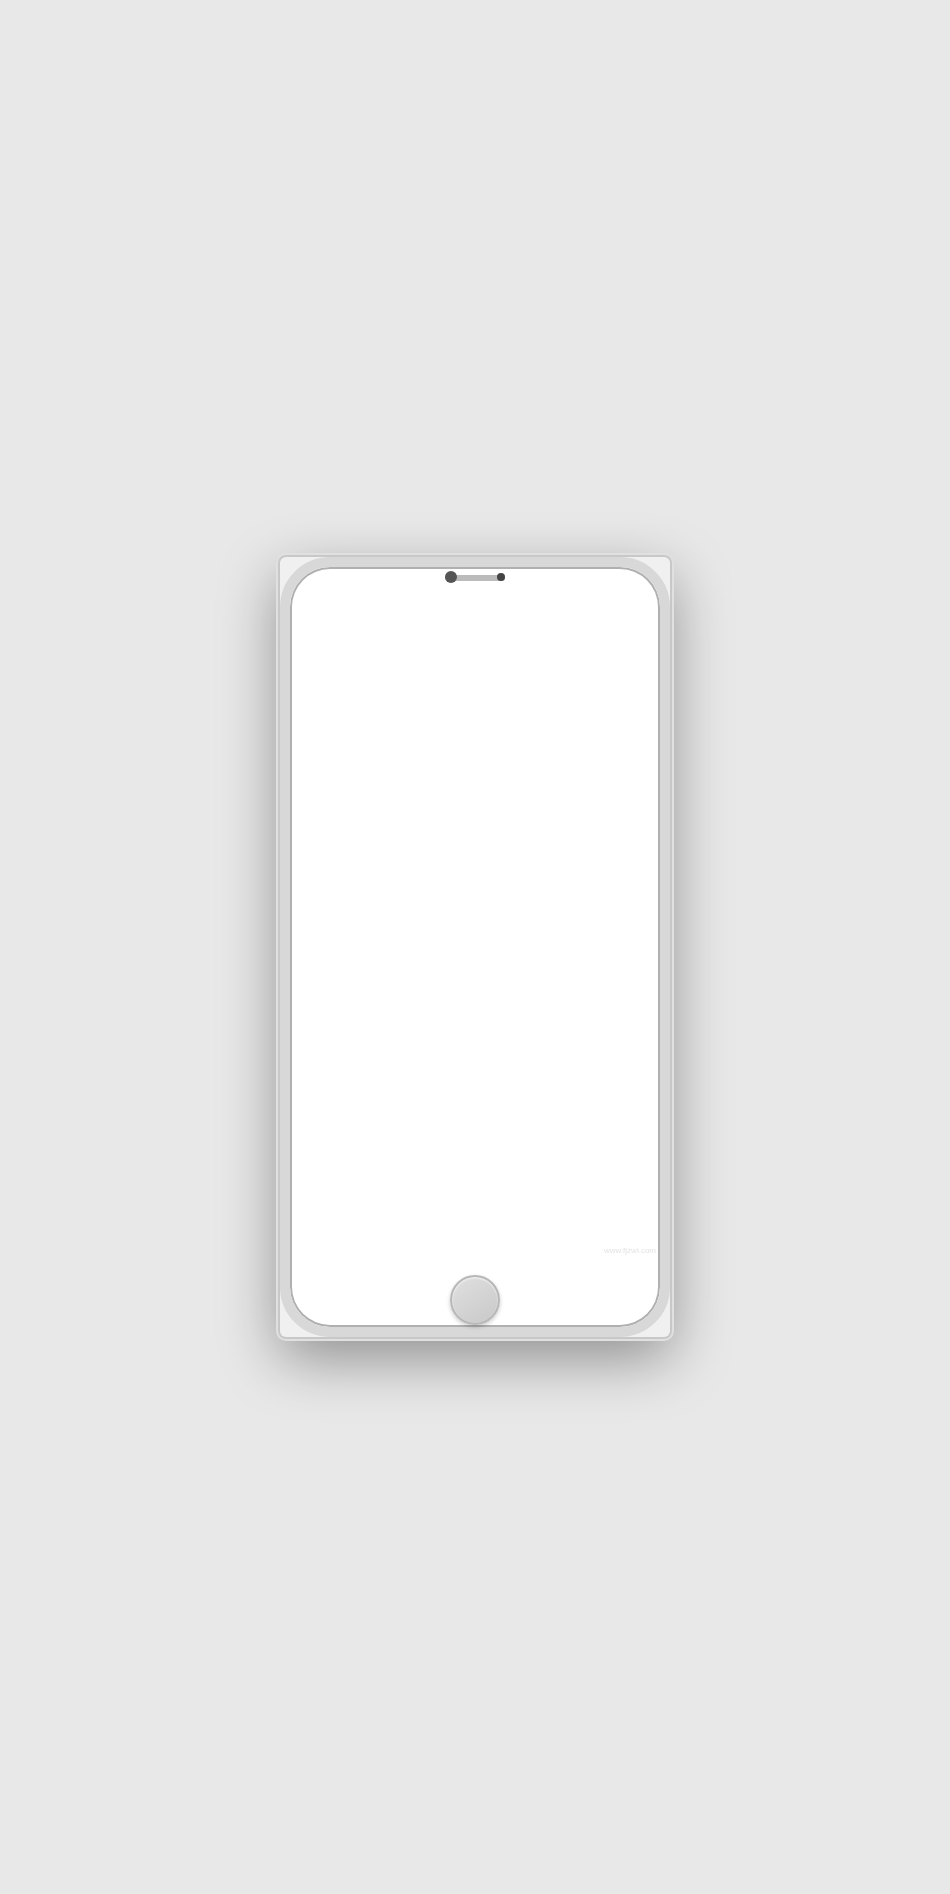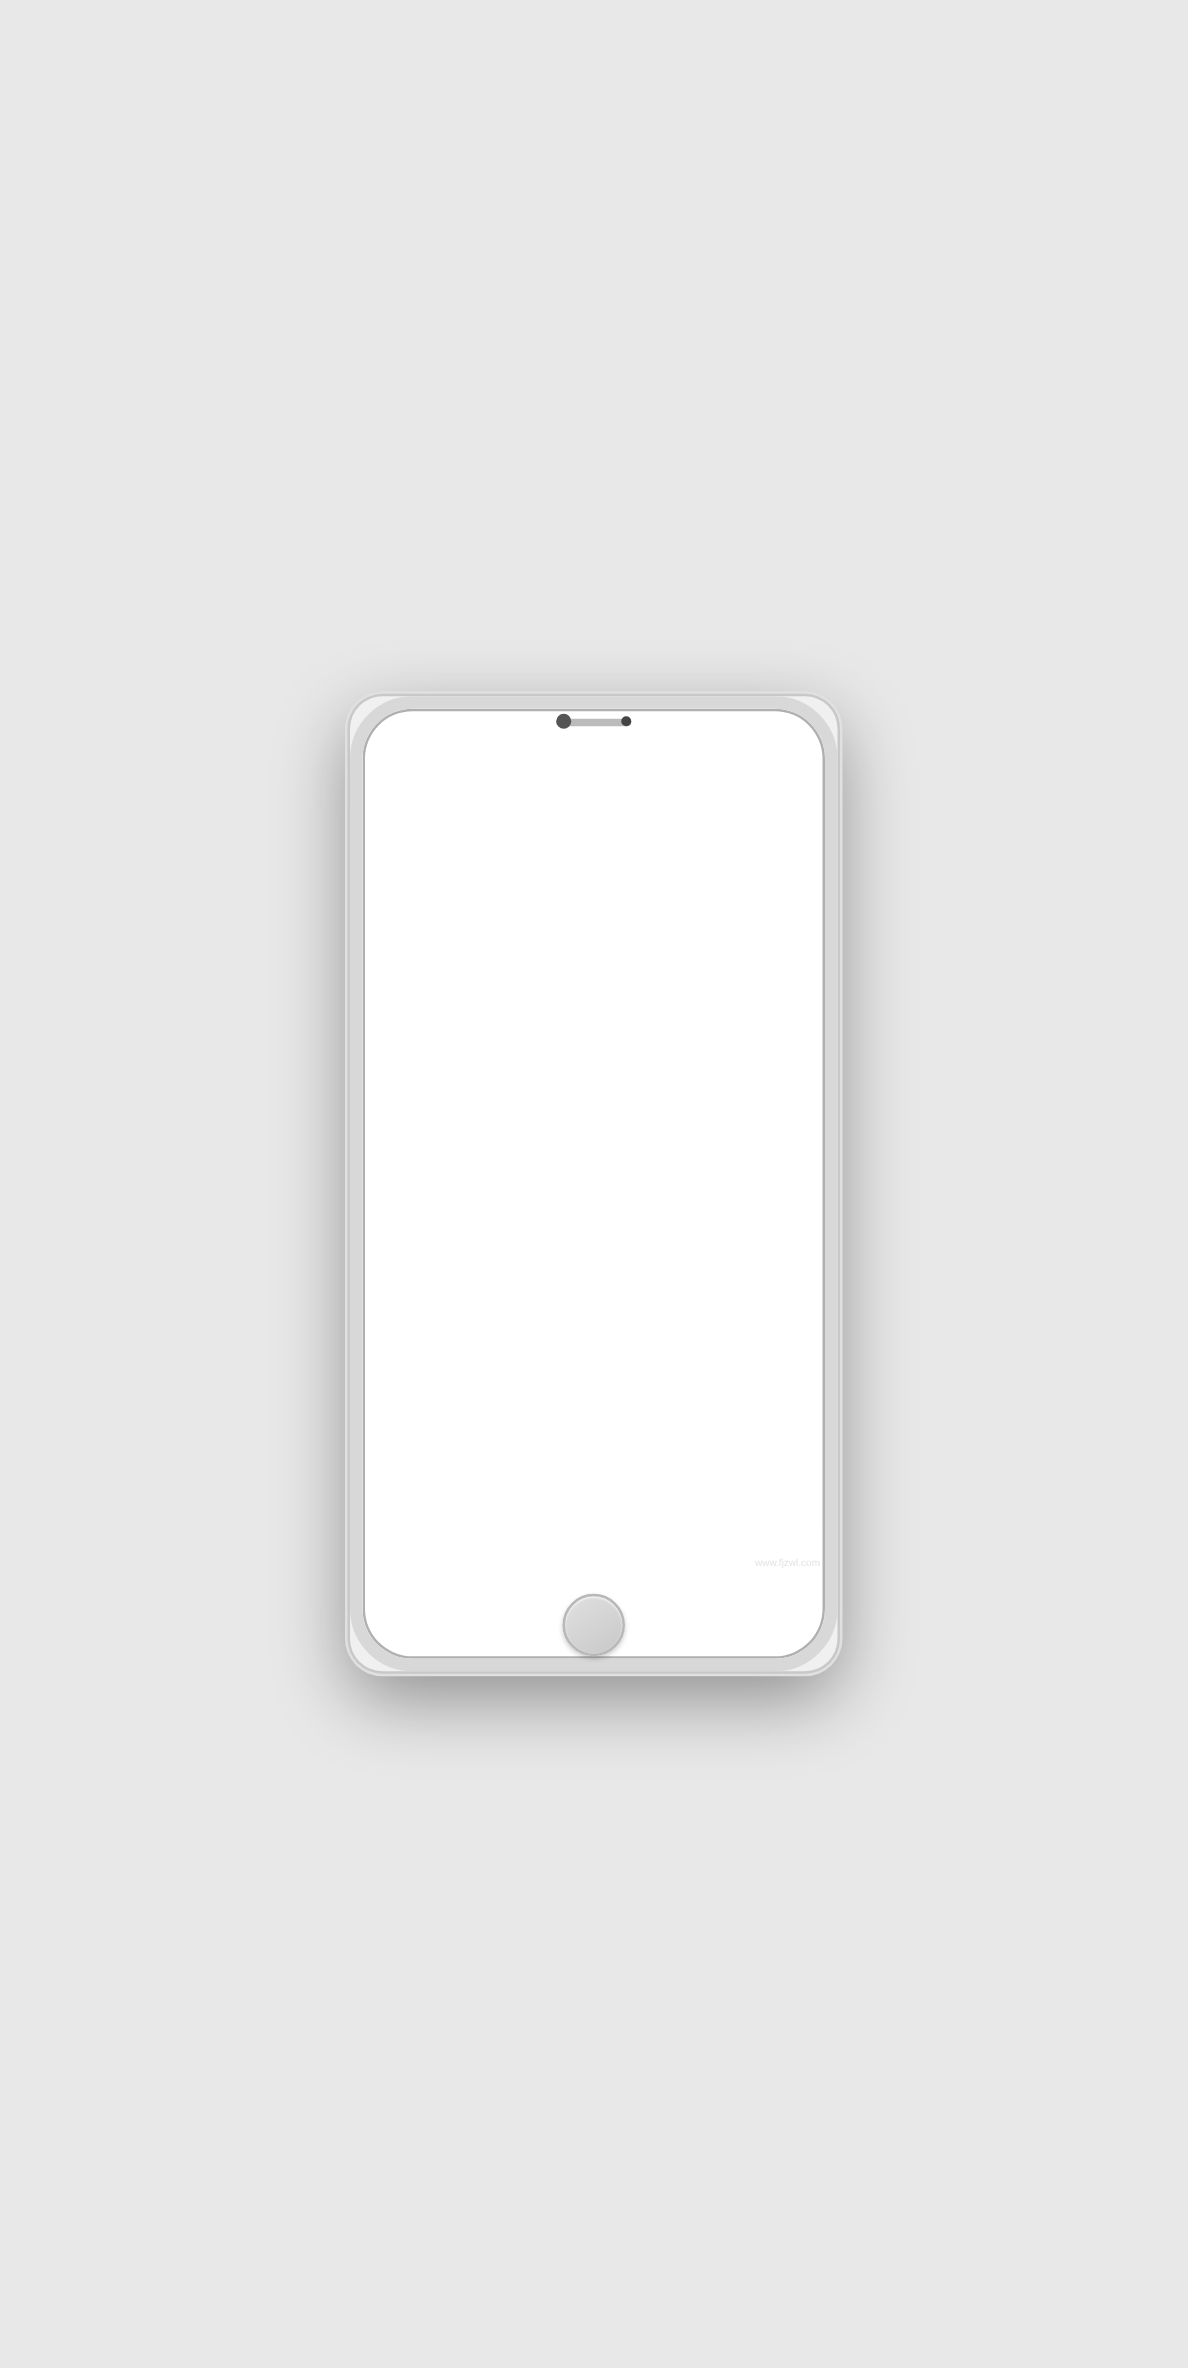--- a/index.html
+++ b/index.html
@@ -9,21 +9,21 @@
       justify-content: center;
       align-items: center;
       min-height: 100vh;
       font-family: -apple-system, 'Helvetica Neue', sans-serif;
     }
 
     .phone-outer {
       width: 390px;
       height: 780px;
       background: #f0f0f0;
-      border-radius: 26px;
+      border-radius: 6px;
       position: relative;
       box-shadow:
         0 0 0 2px #c8c8c8,
         0 0 0 4px #e0e0e0,
         0 20px 60px rgba(0,0,0,0.4);
       overflow: hidden;
     }
 
     
     .phone-frame {

